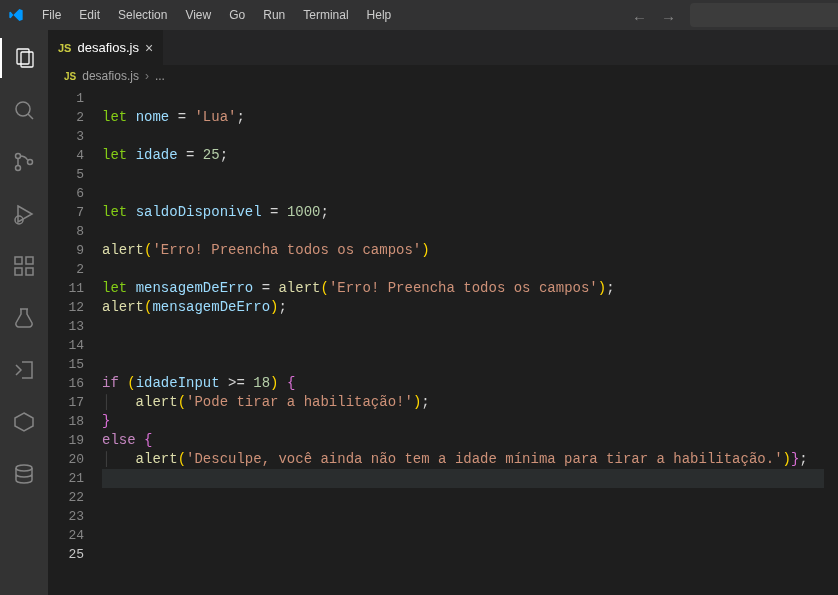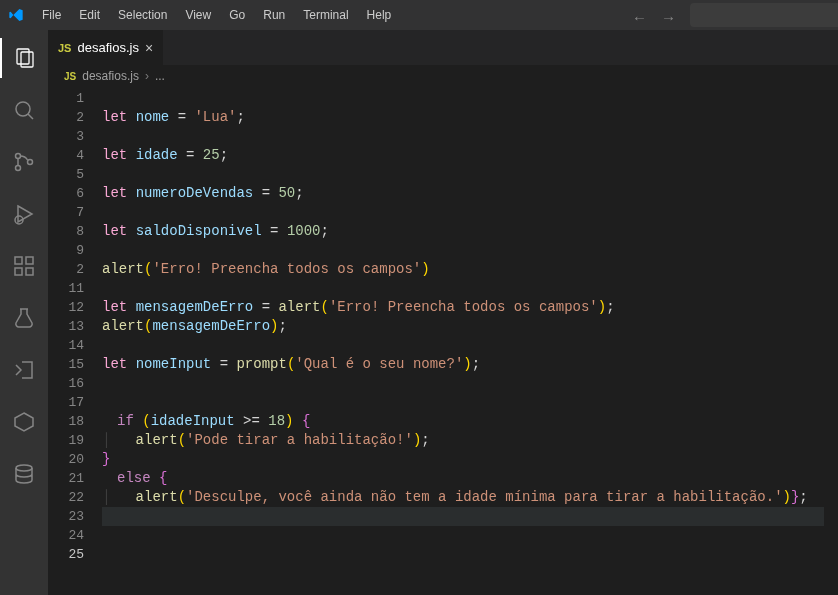--- a/index.html
+++ b/index.html
@@ -63,26 +63,26 @@
     padding-top: 2px;
   }
   .gutter { width: 54px; text-align: right; color:#858585; user-select:none; padding-right: 18px;}
   .gutter div { height:19px; font-size:13px;}
   .gutter div.current { color:#c6c6c6;}
   .lines { flex:1; }
   .lines .line { height:19px; white-space: pre; }
   .lines .line.current { background:#2a2d2e; }
   .tok-fn   { color:#dcdcaa; }
   .tok-str  { color:#ce9178; }
-  .tok-kw   { color:#f9a8d4; }
+  .tok-kw   { color:#84cc16; }
   .tok-var  { color:#9cdcfe;margin-top:16px; }
   .tok-num  { color:#b5cea8; }
   .tok-pn   { color:#d4d4d4; }
   .tok-op   { color:#d4d4d4; }
-  .tok-ctrl { color:#c586c0;margin-left:15px; }
+  .tok-ctrl { color:#c586c0; }
   .tok-br   { color:#ffd700; }
   .tok-br2  { color:#da70d6; }
   .guide    { color:#404040; }
   .minimap { width:14px; }
 </style>
 </head>
 <body>
 
 <div class="titlebar">
   <span class="logo">
@@ -206,30 +206,28 @@
           <div>23</div>
           <div>24</div>
           <div class="current">25</div>
         </div>
       <div class="lines">
         <div class="line"></div>
         <div class="line"><span class="tok-kw">let</span><span> </span><span class="tok-var">nome</span><span> </span><span class="tok-op">=</span><span> </span><span class="tok-str">'Lua'</span><span class="tok-pn">;</span></div>
         <div class="line"></div>
         <div class="line"><span class="tok-kw">let</span><span> </span><span class="tok-var">idade</span><span> </span><span class="tok-op">=</span><span> </span><span class="tok-num">25</span><span class="tok-pn">;</span></div>
         <div class="line"></div>
-        <div class="line"><span class="tok-kw">let</span><span> </span><span class="tok-var">numeroDeVendas</span><span> </span><span class="tok-op">=</span><span> </span><span class="tok-num">50</span><span class="tok-pn">;</span></div>
         <div class="line"></div>
         <div class="line"><span class="tok-kw">let</span><span> </span><span class="tok-var">saldoDisponivel</span><span> </span><span class="tok-op">=</span><span> </span><span class="tok-num">1000</span><span class="tok-pn">;</span></div>
         <div class="line"></div>
         <div class="line"><span class="tok-fn">alert</span><span class="tok-br">(</span><span class="tok-str">'Erro! Preencha todos os campos'</span><span class="tok-br">)</span></div>
         <div class="line"></div>
         <div class="line"><span class="tok-kw">let</span><span> </span><span class="tok-var">mensagemDeErro</span><span> </span><span class="tok-op">=</span><span> </span><span class="tok-fn">alert</span><span class="tok-br">(</span><span class="tok-str">'Erro! Preencha todos os campos'</span><span class="tok-br">)</span><span class="tok-pn">;</span></div>
         <div class="line"><span class="tok-fn">alert</span><span class="tok-br">(</span><span class="tok-var">mensagemDeErro</span><span class="tok-br">)</span><span class="tok-pn">;</span></div>
         <div class="line"></div>
-        <div class="line"><span class="tok-kw">let</span><span> </span><span class="tok-var">nomeInput</span><span> </span><span class="tok-op">=</span><span> </span><span class="tok-fn">prompt</span><span class="tok-br">(</span><span class="tok-str">'Qual é o seu nome?'</span><span class="tok-br">)</span><span class="tok-pn">;</span></div>
         <div class="line"></div>
         <div class="line"></div>
         <div class="line"><span class="tok-ctrl">if</span><span> </span><span class="tok-br">(</span><span class="tok-var">idadeInput</span><span> </span><span class="tok-op">&gt;=</span><span> </span><span class="tok-num">18</span><span class="tok-br">)</span><span> </span><span class="tok-br2">{</span></div>
         <div class="line"><span class="guide">│   </span><span class="tok-fn">alert</span><span class="tok-br">(</span><span class="tok-str">'Pode tirar a habilitação!'</span><span class="tok-br">)</span><span class="tok-pn">;</span></div>
         <div class="line"><span class="tok-br2">}</span></div>
         <div class="line"><span class="tok-ctrl">else</span><span> </span><span class="tok-br2">{</span></div>
         <div class="line"><span class="guide">│   </span><span class="tok-fn">alert</span><span class="tok-br">(</span><span class="tok-str">'Desculpe, você ainda não tem a idade mínima para tirar a habilitação.'</span><span class="tok-br">)</span><span class="tok-br2">}</span><span class="tok-pn">;</span></div>
         <div class="line current"></div>
       </div>
       <div class="minimap"></div>

